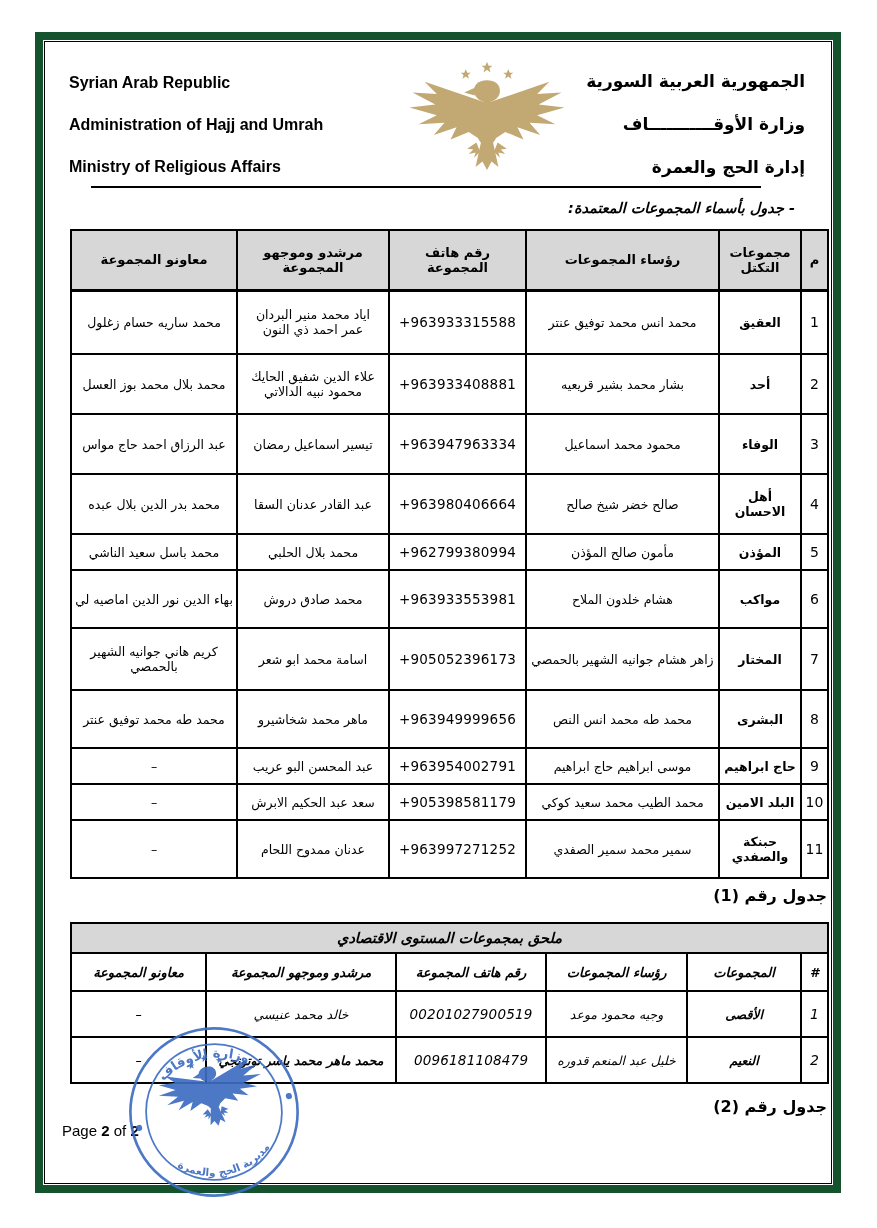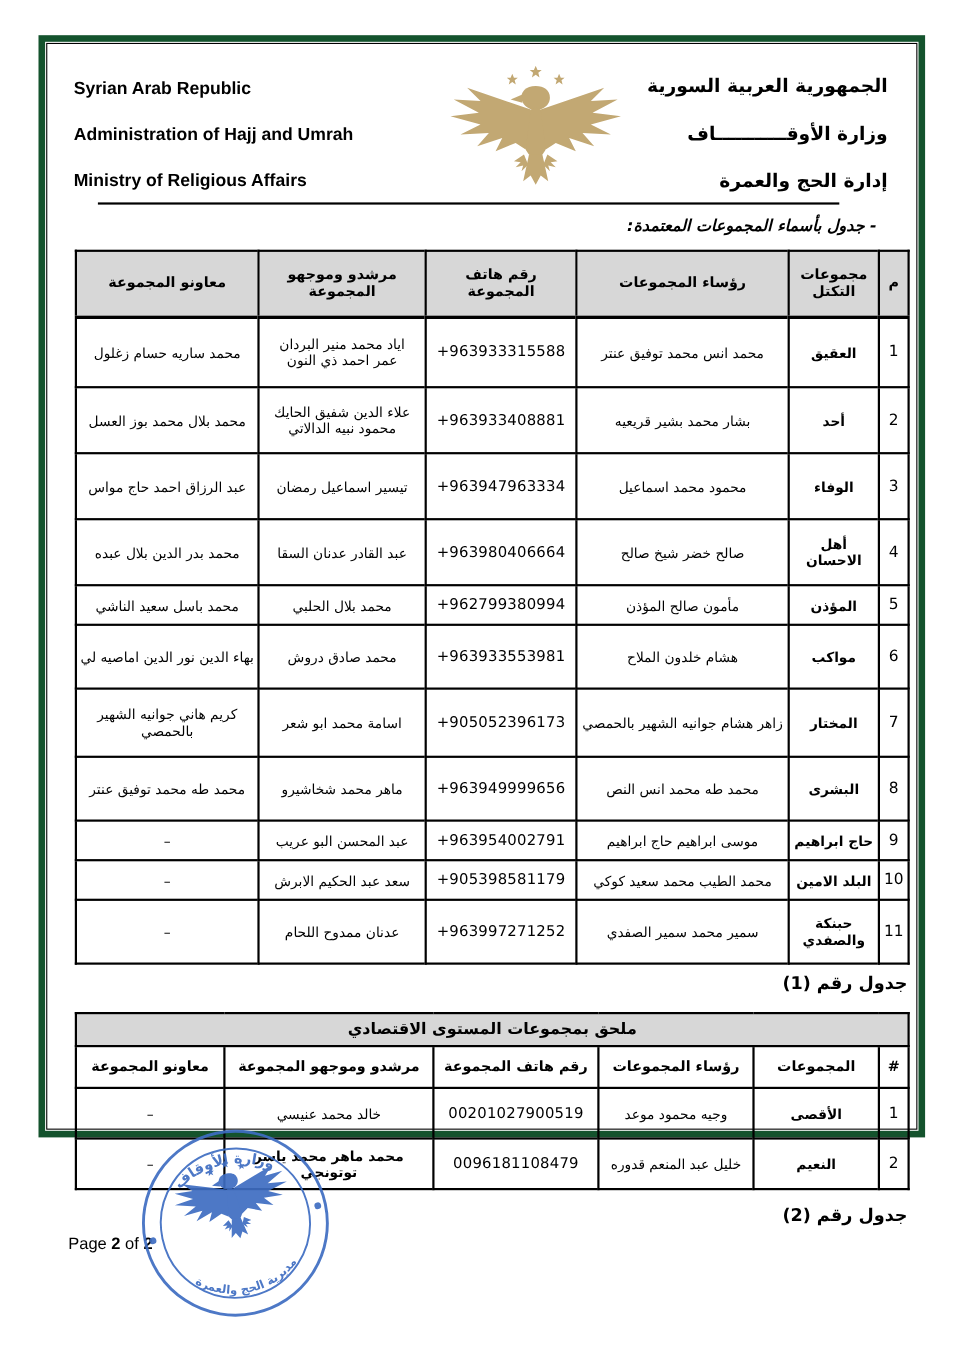--- a/index.html
+++ b/index.html
@@ -3,22 +3,22 @@
 <meta charset="utf-8">
 <style>
   * { margin:0; padding:0; box-sizing:border-box; }
   body {
     width:877px; height:1228px; position:relative;
     background:#fff; font-family:"DejaVu Sans", sans-serif; color:#000;
     overflow:hidden;
   }
   
   .frame {
-    position:absolute; left:35px; top:32px; width:806px; height:1002px;
-    border:6px solid #14532d;
+    position:absolute; left:35px; top:32px; width:806px; height:1161px;
+    border:8px solid #14532d;
   }
   .frame-inner {
     position:absolute; inset:1px; border:1px solid #000;
     padding:10px 0 0 0;
   }
   
   .letterhead {
     display:flex; justify-content:space-between; align-items:flex-start;
     padding:6px 26px 0 24px; height:128px;
   }
@@ -220,21 +220,21 @@
     <td class="c-head">سمير محمد سمير الصفدي</td>
     <td class="c-phone">+963997271252</td>
     <td class="c-guides">عدنان ممدوح اللحام</td>
     <td class="c-assist">–</td>
   </tr>
           </tbody>
       </table>
     </div>
     <div class="tbl-caption">جدول رقم (1)</div>
 
-    <div class="tbl-wrap" style="margin-top:17px;">
+    <div class="tbl-wrap" style="margin-top:17px;font-style:italic;">
       <table id="t2">
         <colgroup>
           <col style="width:27px">
             <col style="width:114px">
             <col style="width:141px">
           <col style="width:150px">
             <col style="width:190px">
             <col style="width:135px">
         </colgroup>
         <thead>

